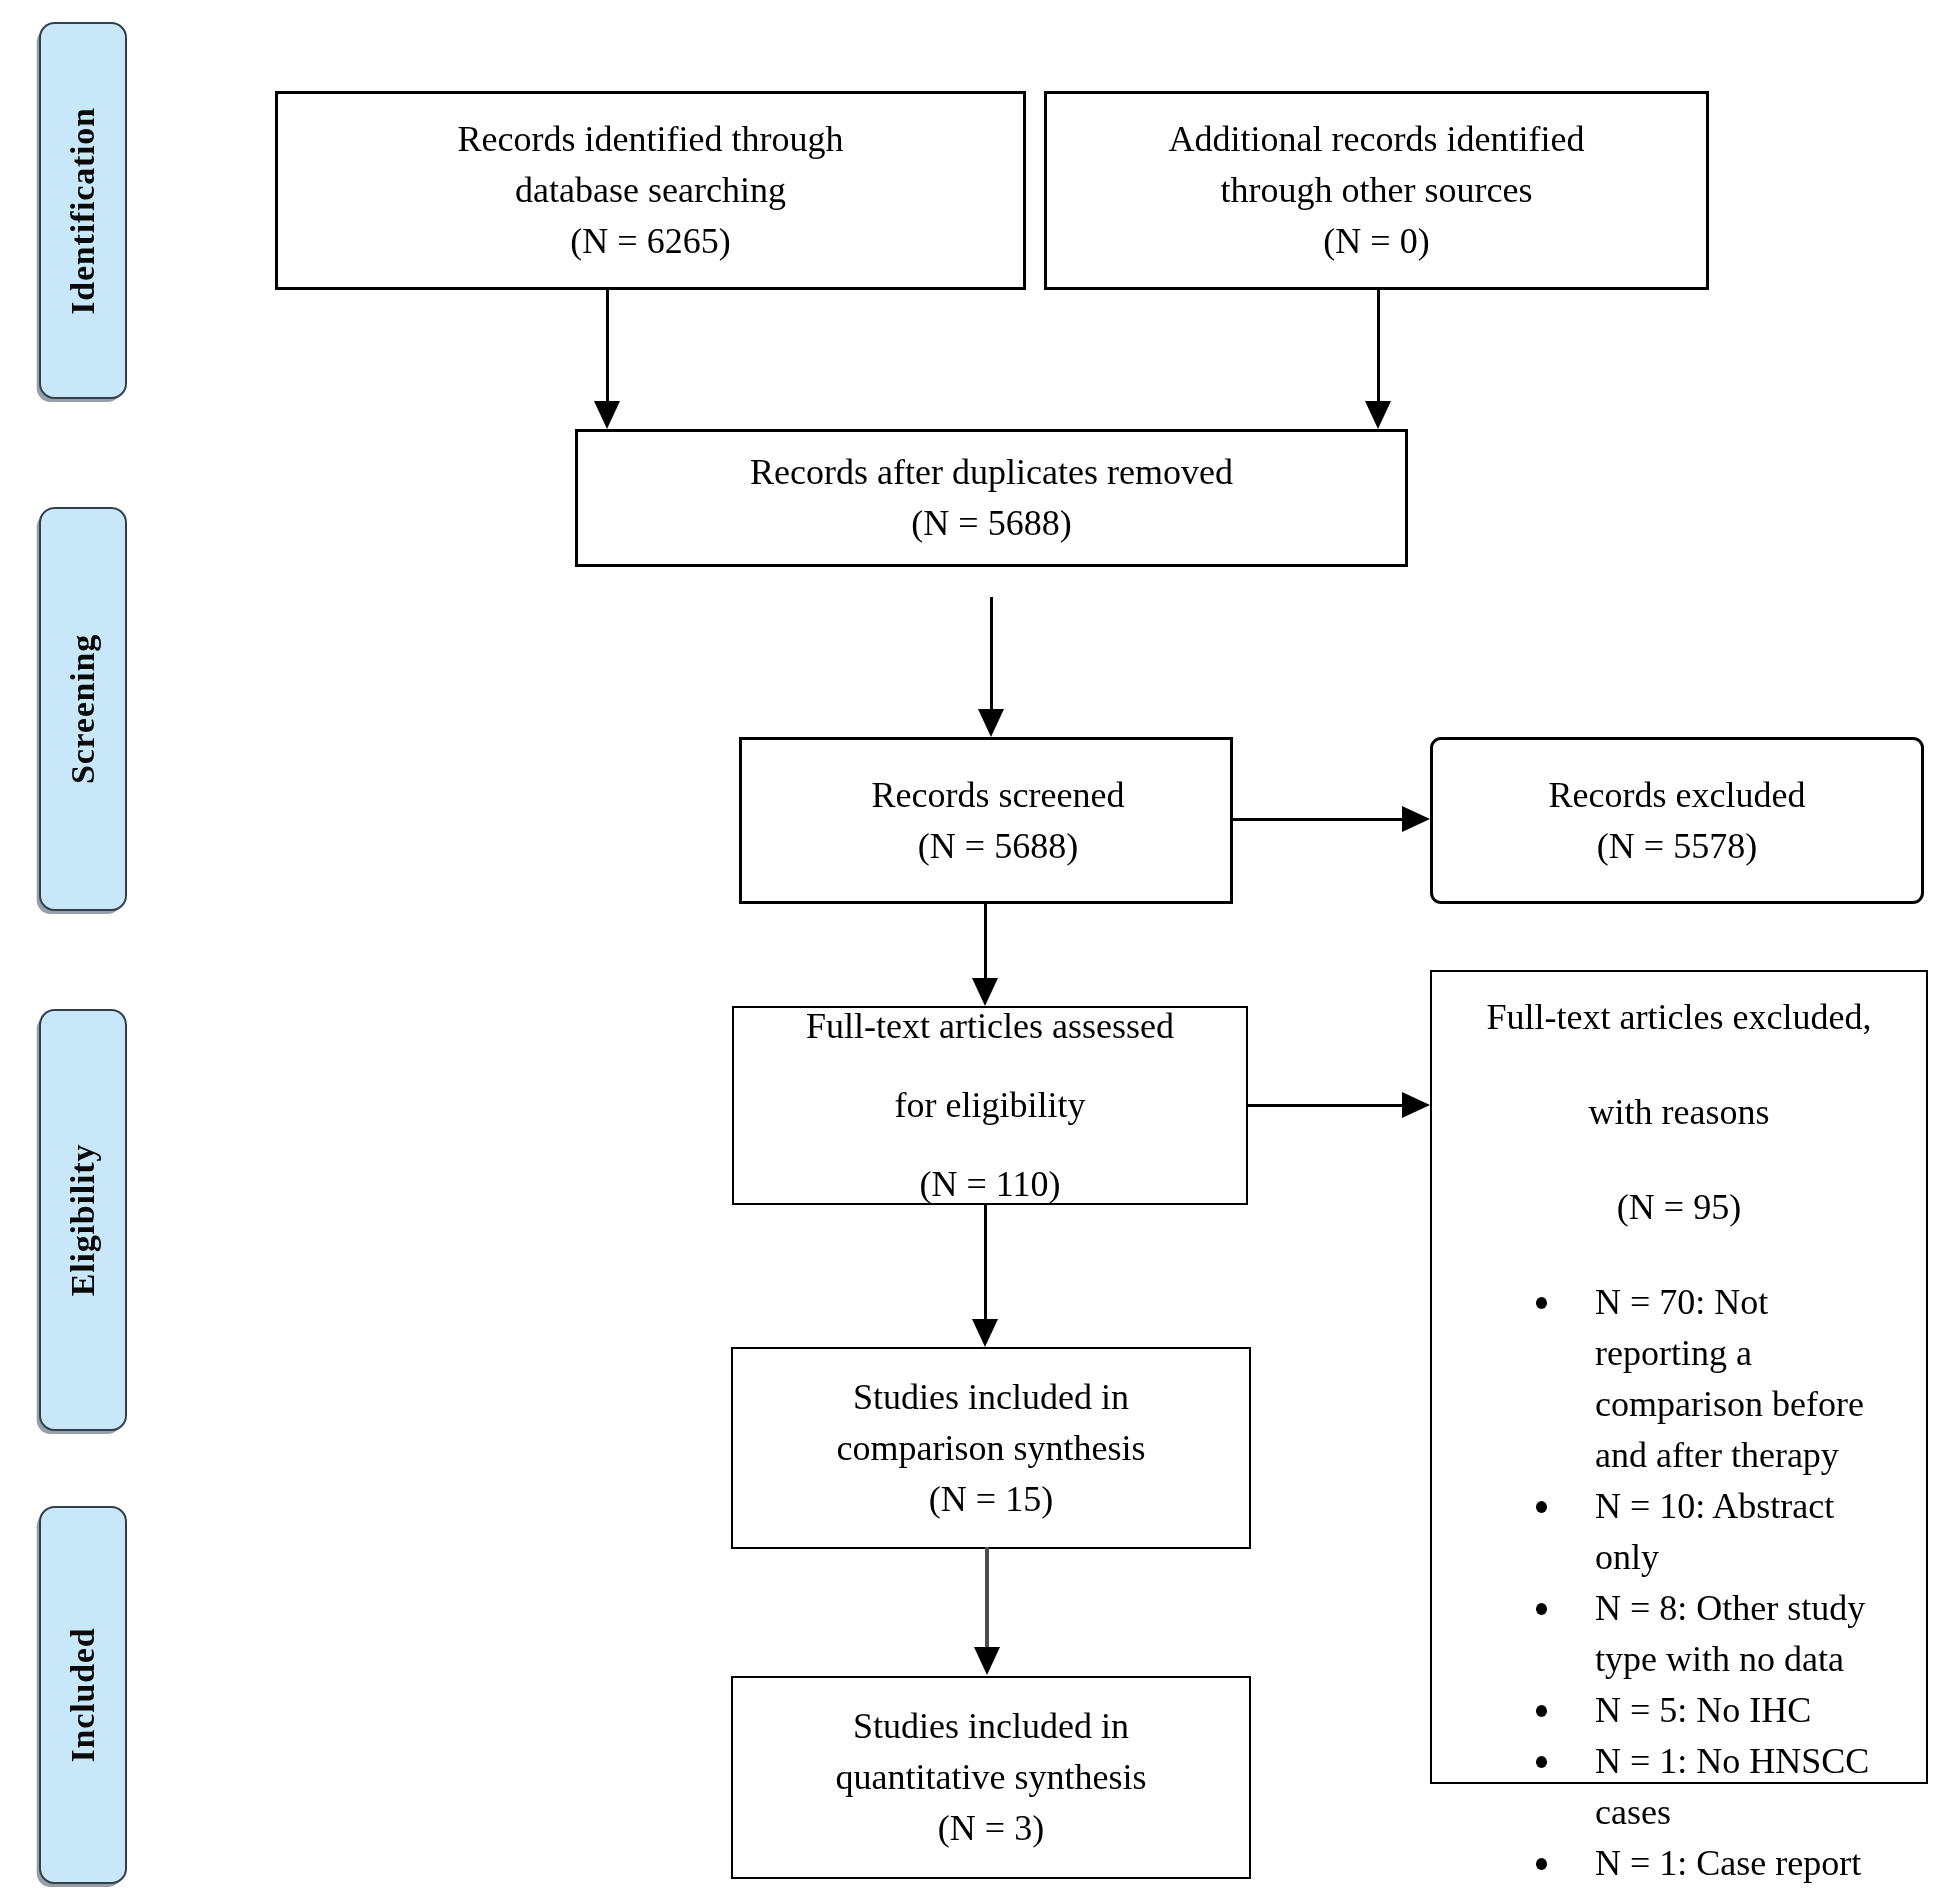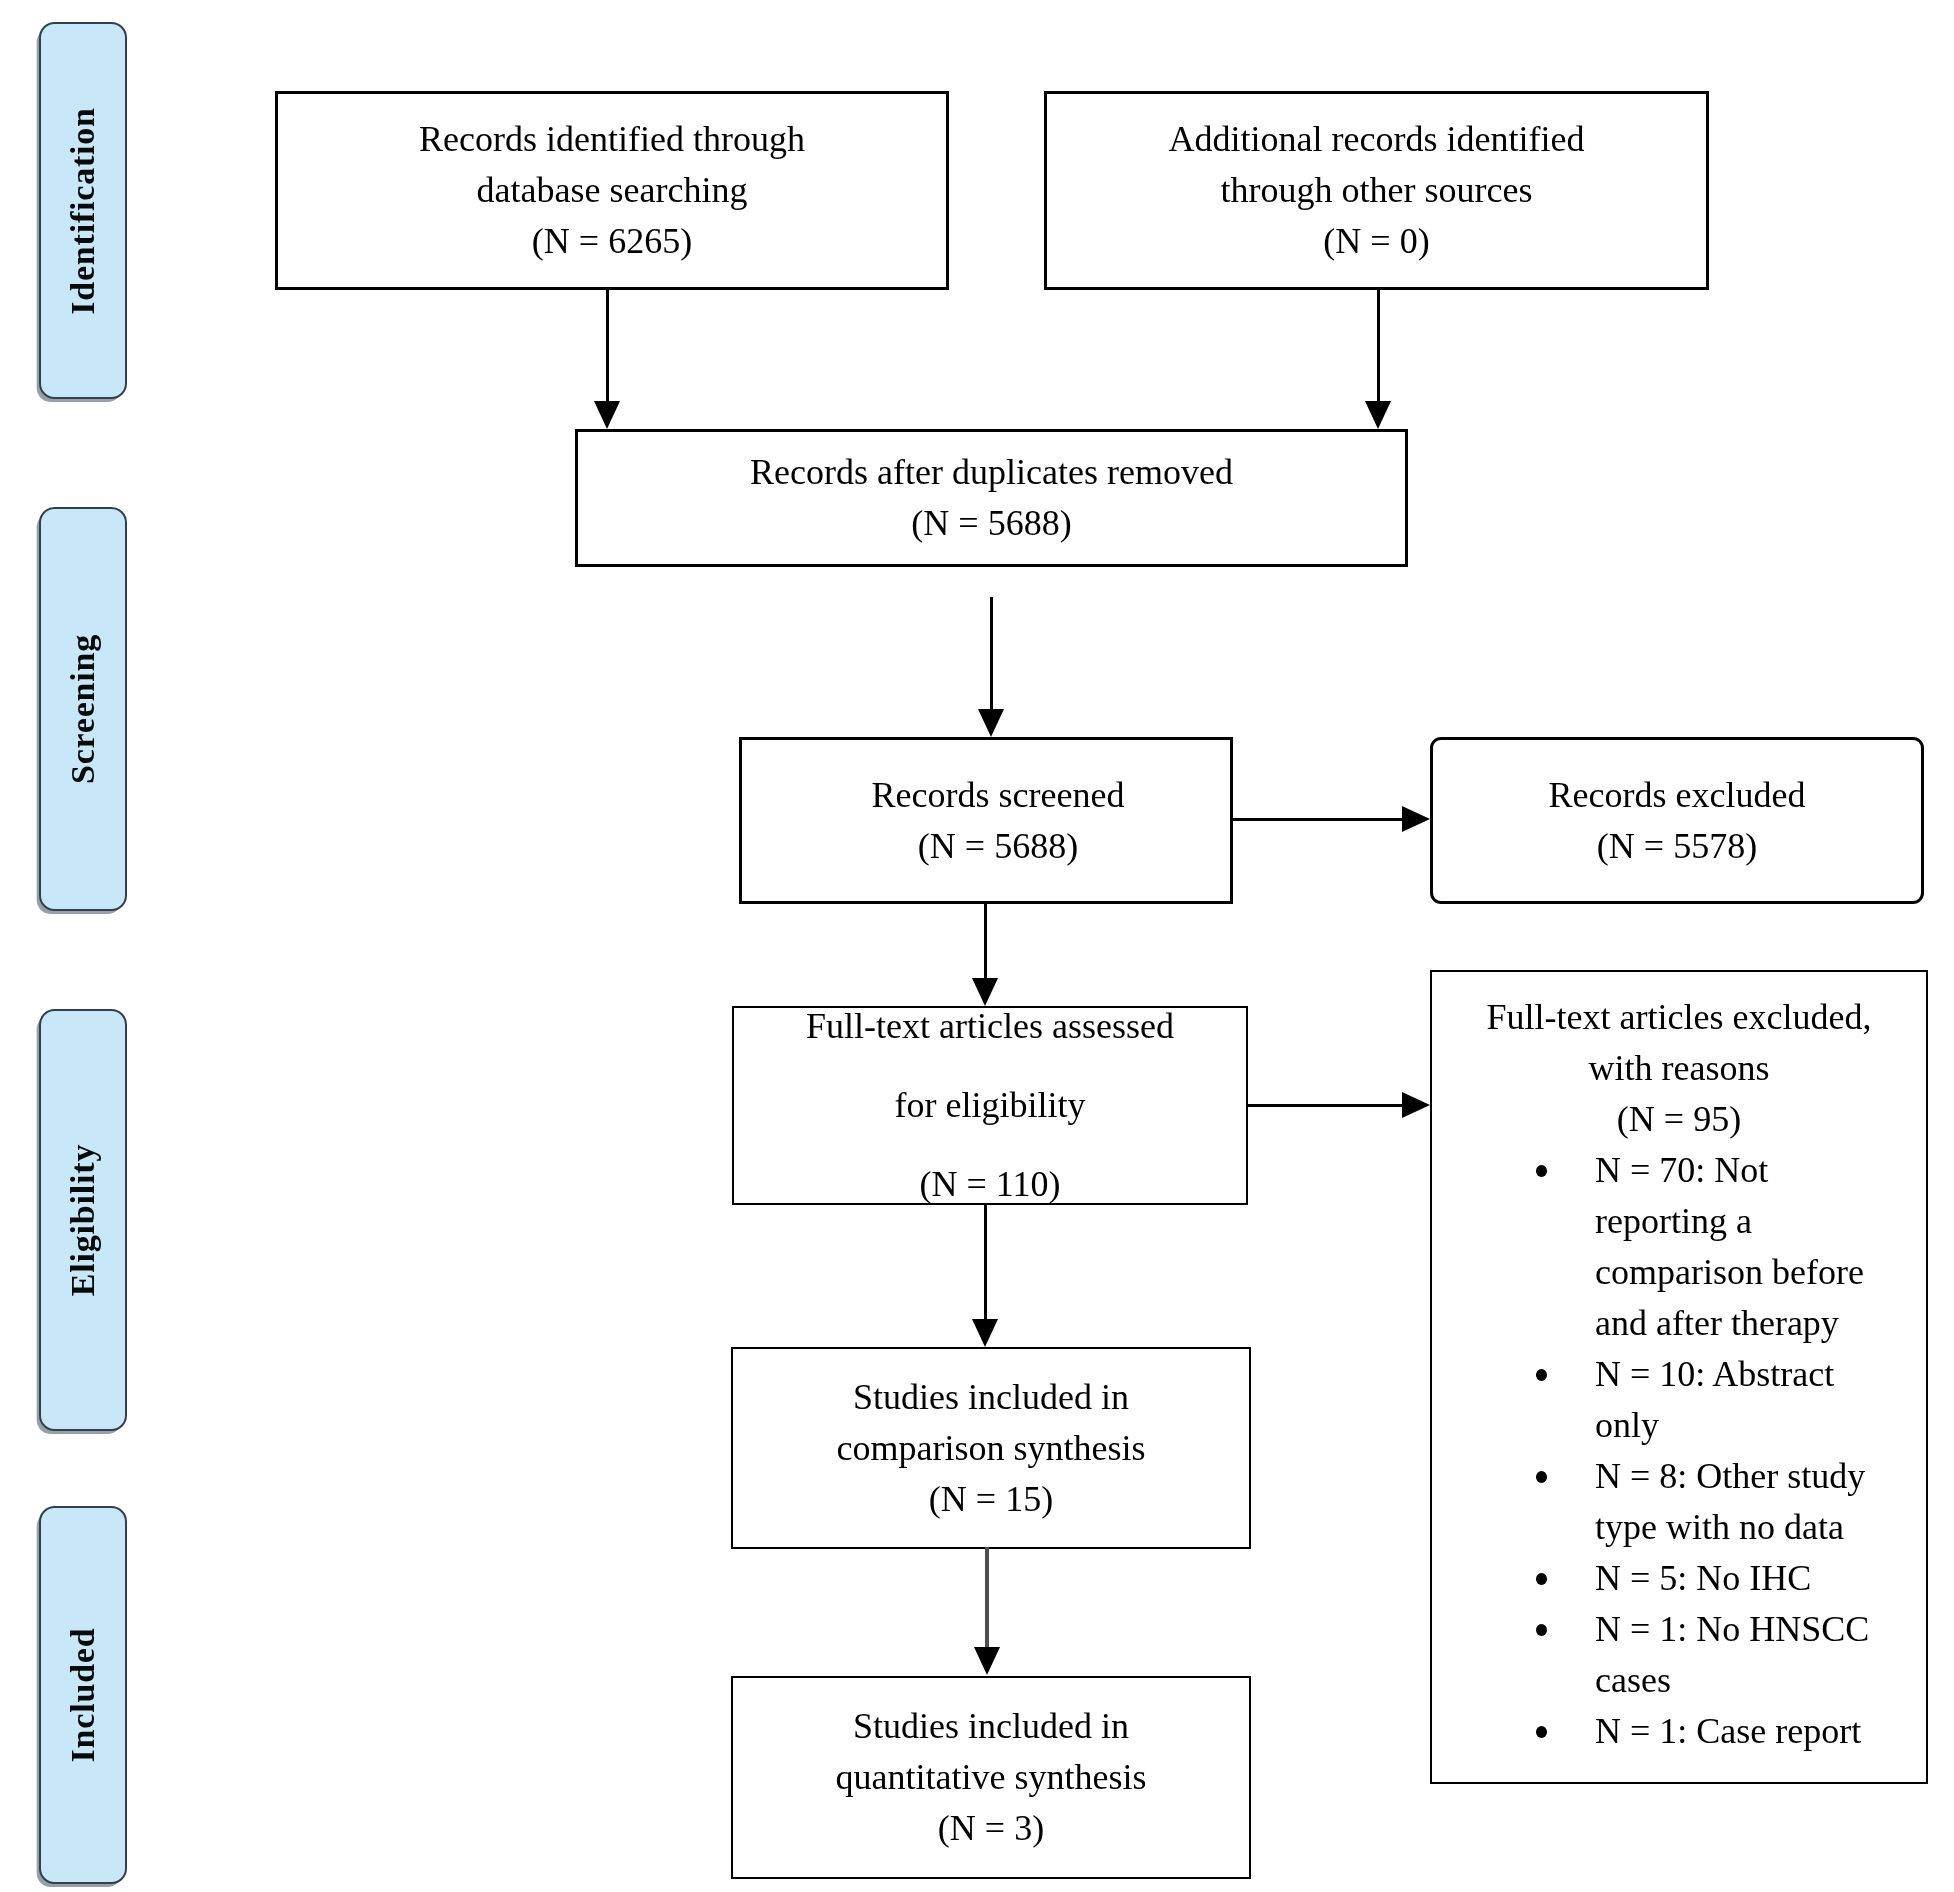--- a/index.html
+++ b/index.html
@@ -48,28 +48,28 @@
     flex-direction: column;
     align-items: center;
     justify-content: center;
     text-align: center;
     font-size: 36px;
     line-height: 51px;
     box-sizing: border-box;
   }
   .box.thick { border-width: 3.1px; }
 
-  .box-identified   { left: 275px;  top: 91px;  width: 674px; height: 199px; }
+  .box-identified   { left: 275px;  top: 91px;  width: 751px; height: 199px; }
   .box-additional   { left: 1044px; top: 91px;  width: 665px; height: 199px; }
   .box-duplicates   { left: 575px;  top: 429px;  width: 833px; height: 138px; }
   .box-screened     { left: 739px;  top: 737px;  width: 494px; height: 167px; padding-left: 24px; }
   .box-excluded     { left: 1430px; top: 737px;  width: 494px; height: 167px; border-radius: 11px; }
   .box-fulltext     { left: 732px;  top: 1006px; width: 516px; height: 199px; gap: 28px; }
   .box-reasons      { left: 1430px; top: 970px; width: 498px; height: 814px;
-                      justify-content: flex-start; padding-top: 20.3px; }
+                      justify-content: flex-start; padding-top: 20.3px; gap: 44px; }
   .box-qualitative  { left: 731px;  top: 1347px; width: 520px; height: 202px; }
   .box-quantitative { left: 731px;  top: 1676px; width: 520px; height: 203px; }
 
   .box-line { width: 100%; }
 
   
   .reasons-title { width: 100%; text-align: center; }
   .reasons-list {
     margin: 0;
     padding: 0 0 0 163px;

